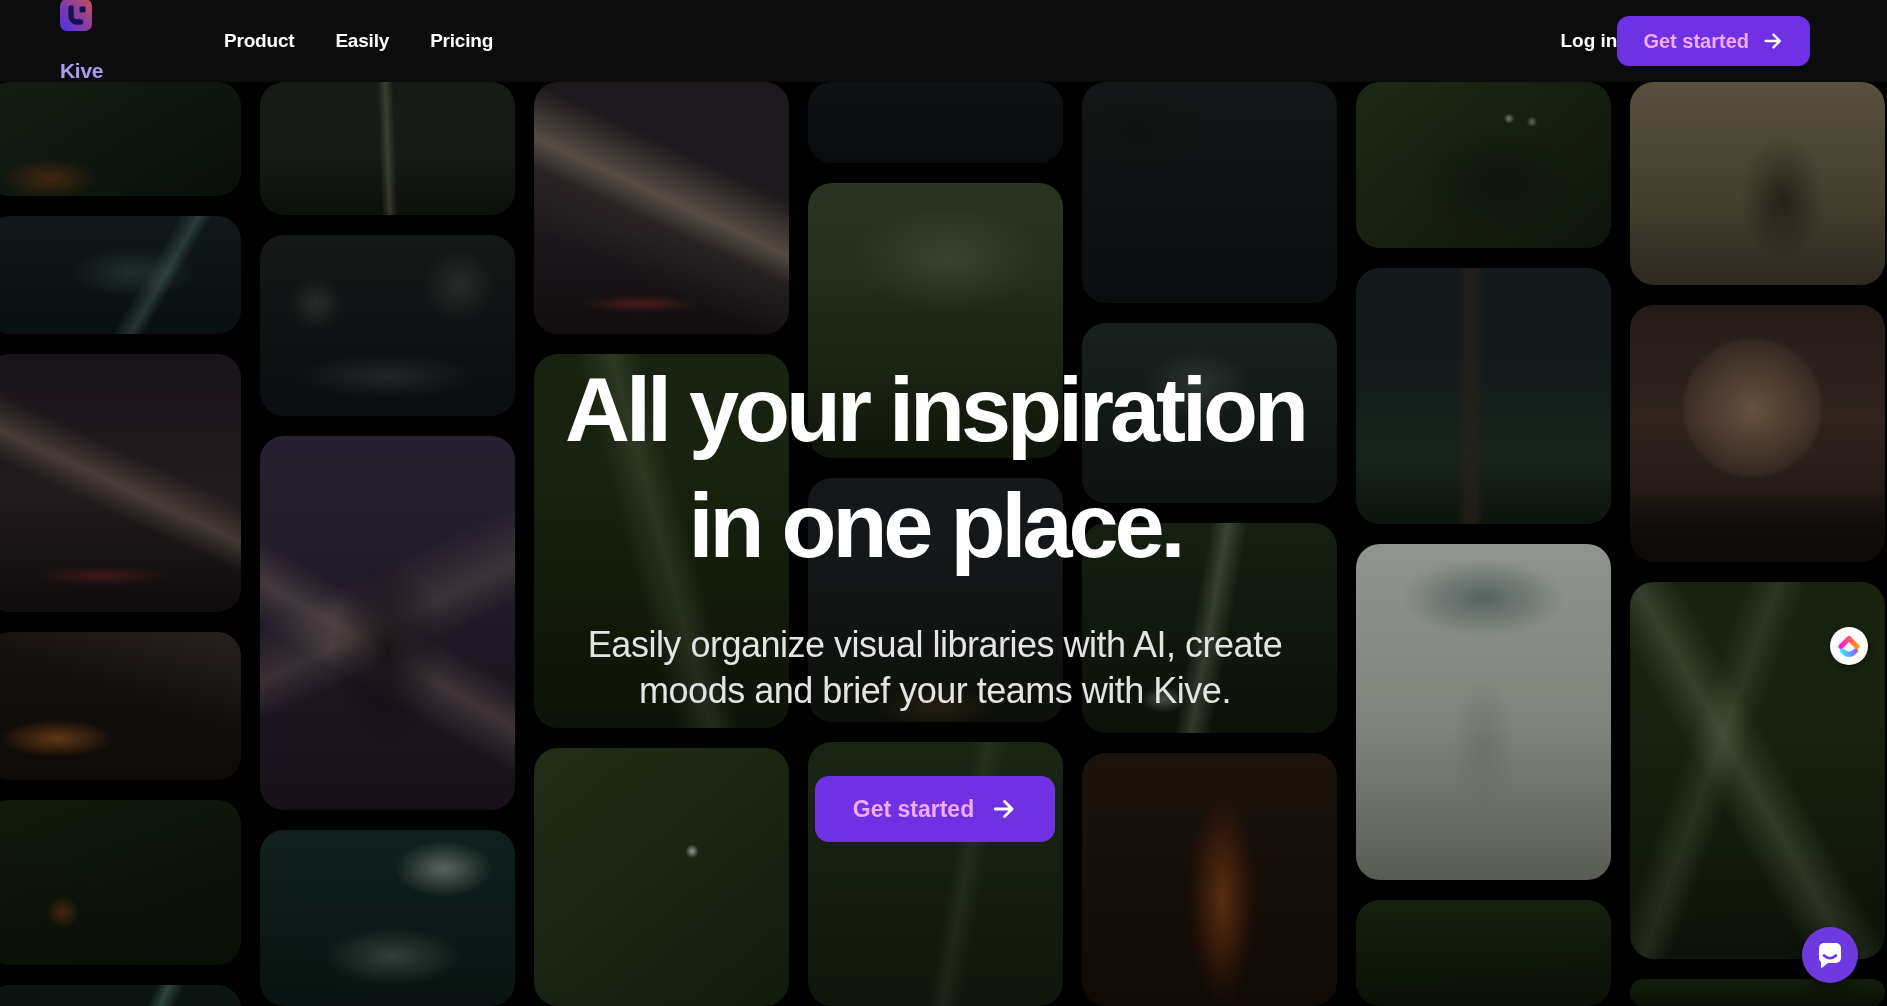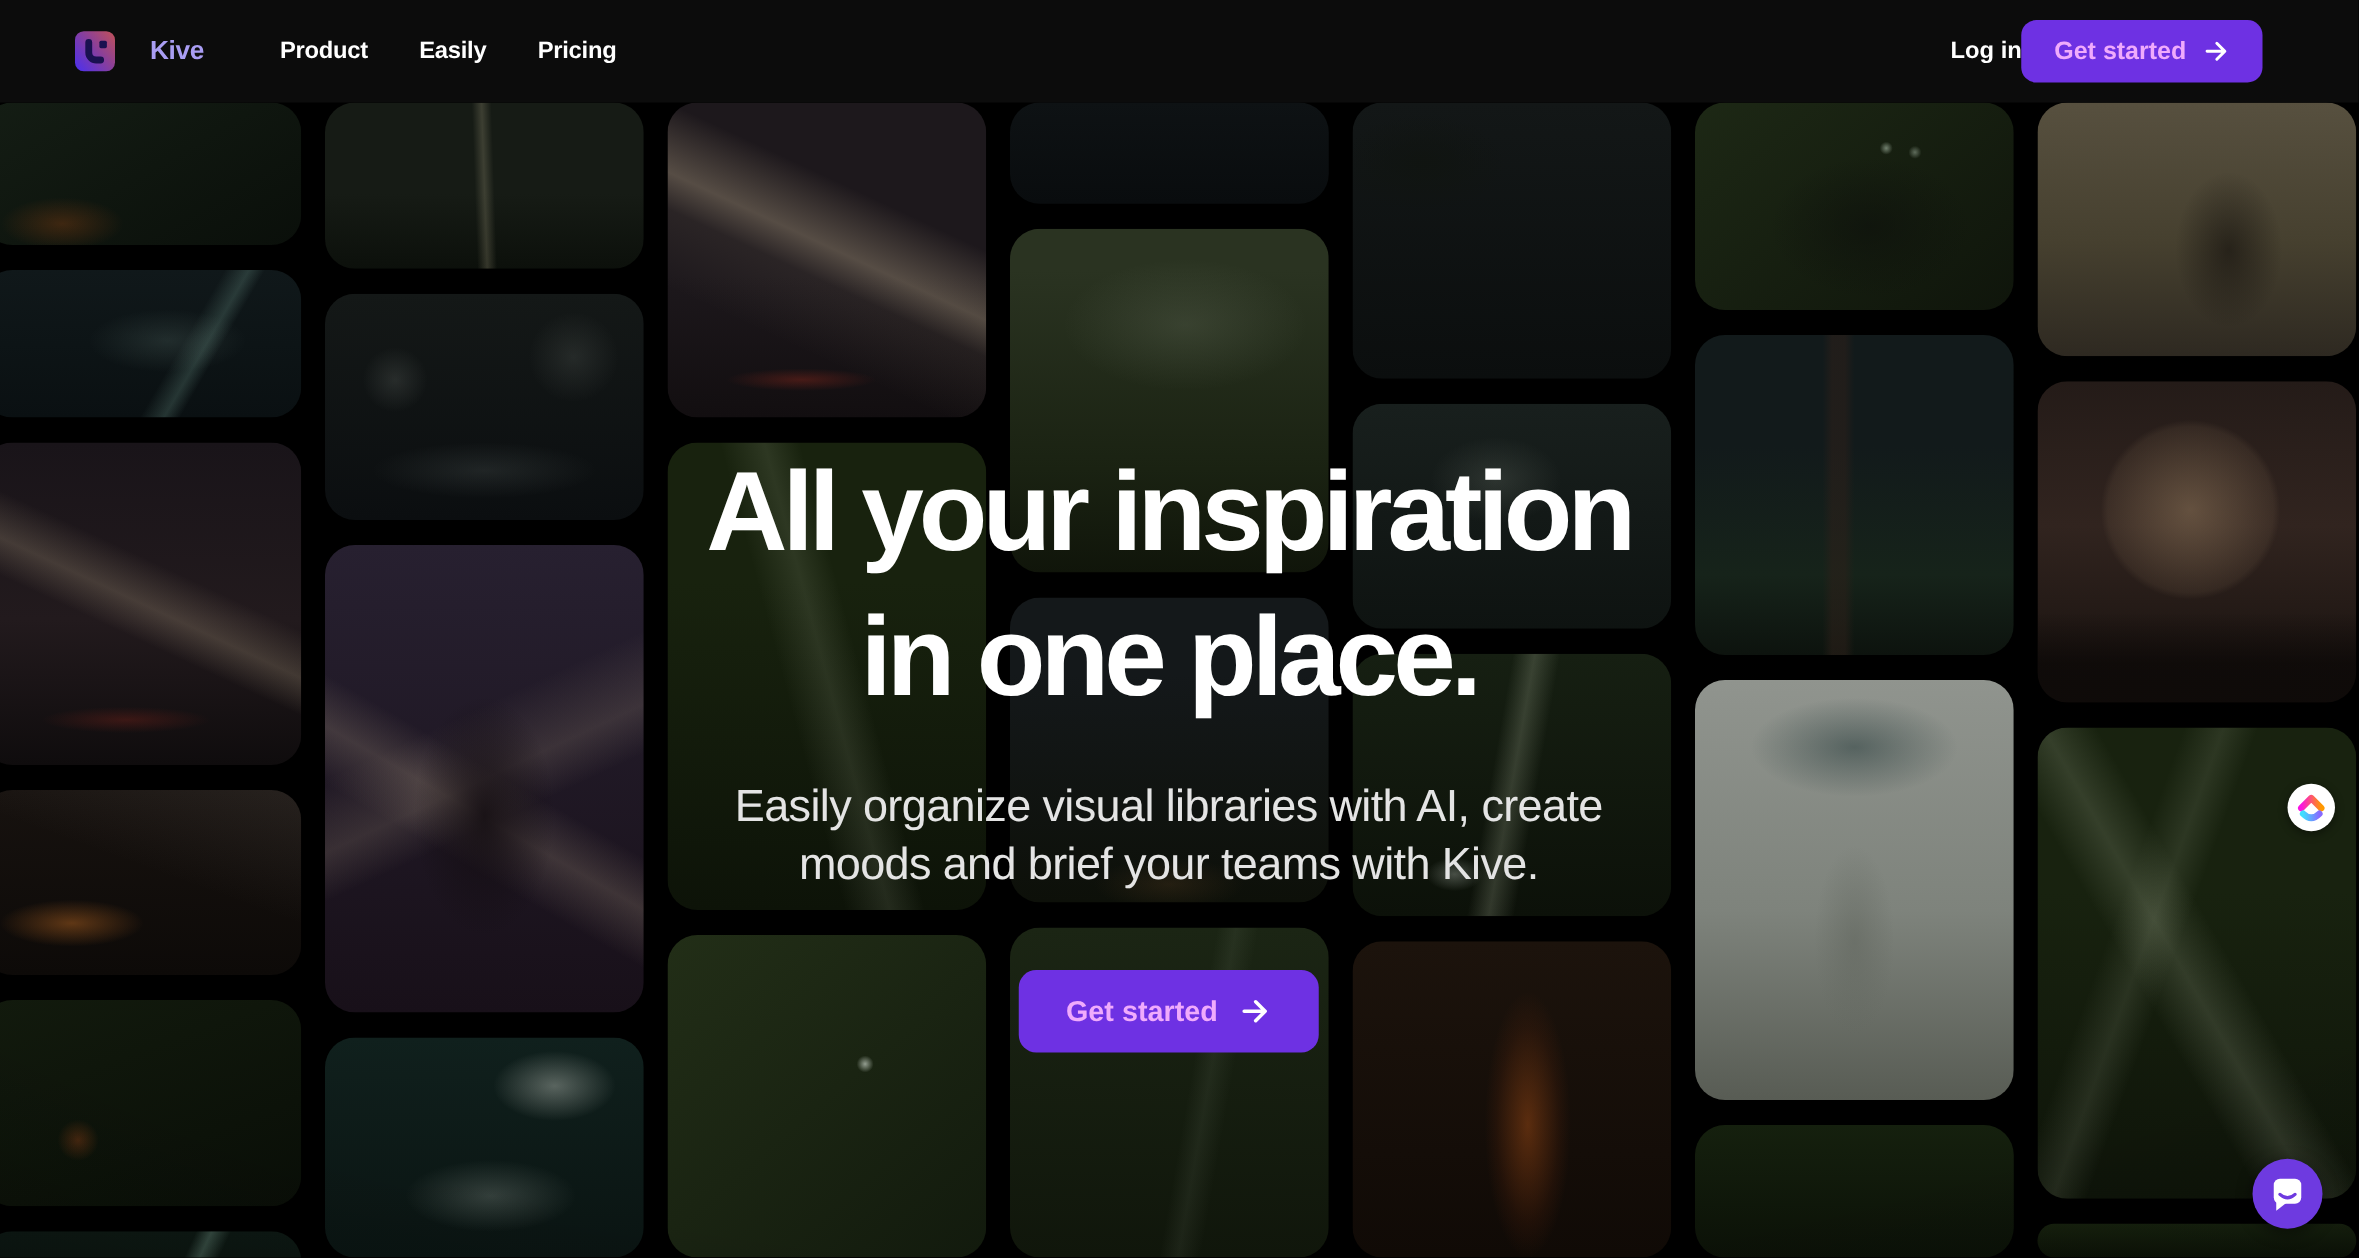--- a/index.html
+++ b/index.html
@@ -20,21 +20,21 @@
     background:radial-gradient(ellipse 130% 110% at 50% 42%, transparent 52%, rgba(0,0,0,0.5) 100%);
   }
 
   
   header.nav {
     position:absolute; top:0; left:0; width:100%; height:82px; z-index:10;
     background:var(--nav-bg,#0c0c0c);
     display:flex; align-items:center;
     padding:0 77px 0 60px;
   }
-  .brand { display:flex; align-items:center; gap:28px; width:164px; }
+  .brand { display:flex; gap:28px; width:164px;flex-direction:column; }
   .logo {
     width:32px; height:32px; border-radius:7px;
     background:var(--logo-grad, linear-gradient(50deg,#4b2ff0,#8a3f9a 55%,#c25257));
     display:flex; align-items:center; justify-content:center;
   }
   .brand-name { font-size:21px; font-weight:700; color:var(--wordmark,#a99df3); letter-spacing:-0.3px; }
   .nav-links { display:flex; gap:41px; }
   .nav-link { font-size:19px; font-weight:700; color:#fff; text-decoration:none; letter-spacing:-0.2px; cursor:pointer; }
   .nav-right { margin-left:auto; display:flex; align-items:center; }
   .login { font-size:19px; font-weight:700; color:#fff; text-decoration:none; cursor:pointer; }

